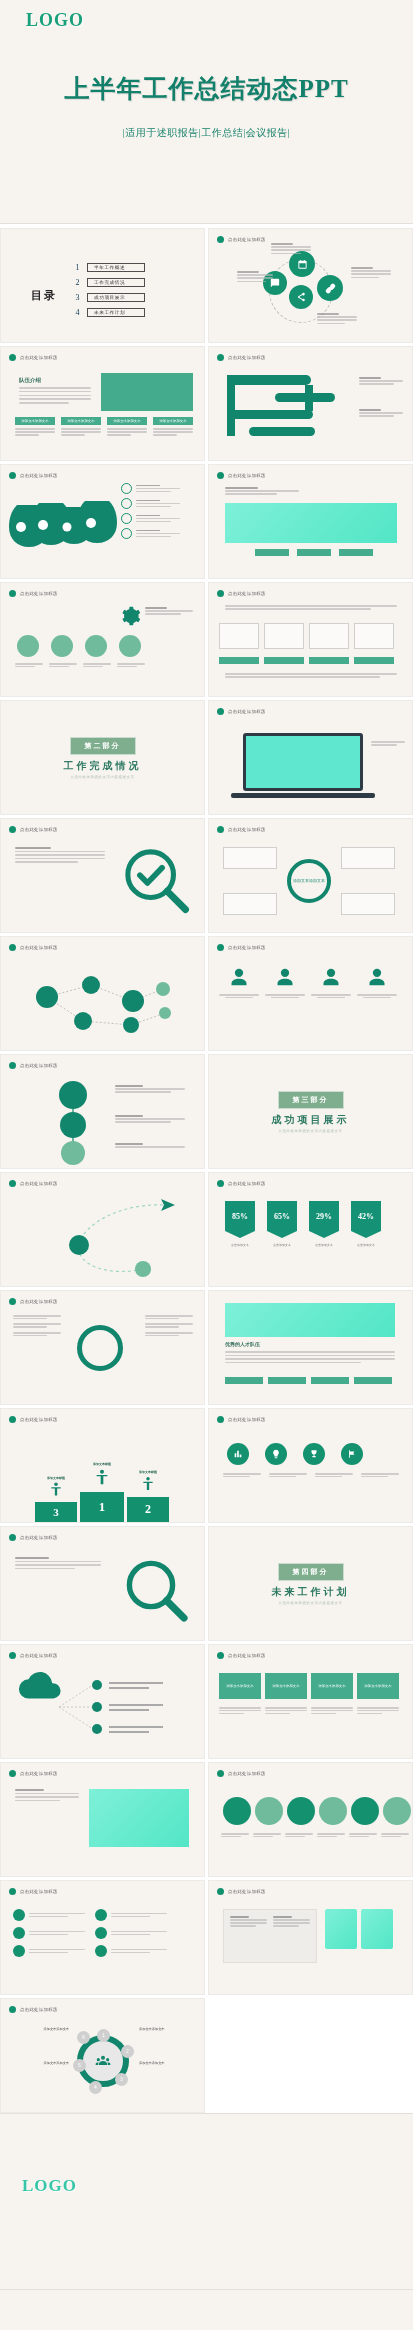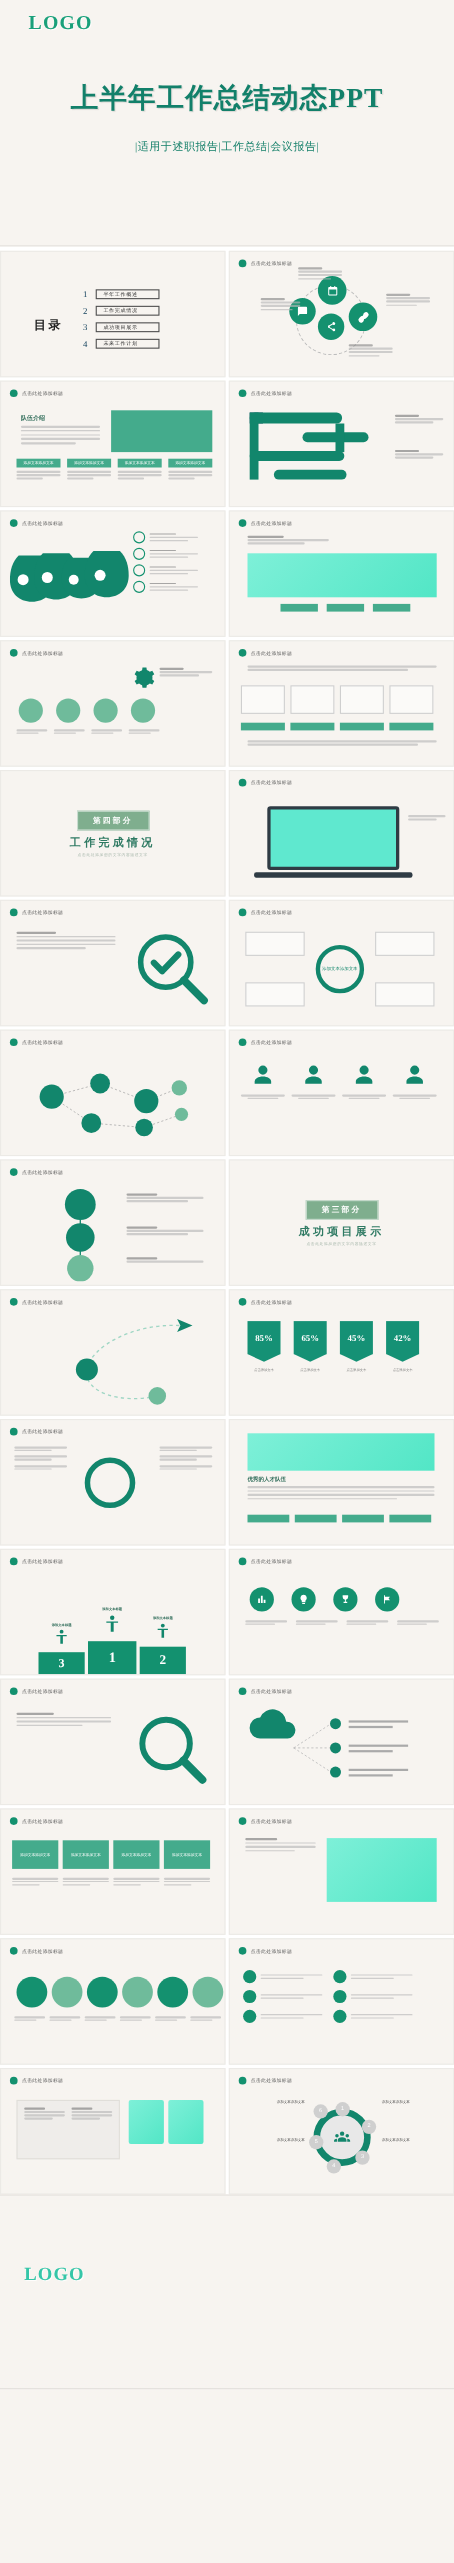--- a/index.html
+++ b/index.html
@@ -527,21 +527,21 @@
     <div class="tri" style="left:188px;top:0;border-width:13px 20px 0 0;border-color:#12766b transparent transparent transparent;"></div>
     <div class="tri" style="left:188px;top:13px;border-width:13px 20px 0 0;border-color:#13415c transparent transparent transparent;"></div>
     <div class="tri" style="left:186px;top:40px;border-width:9px 10px 0 10px;border-color:#13415c transparent transparent transparent;"></div>
     <div class="tri" style="left:0;top:48px;border-width:0 0 11px 15px;border-color:transparent transparent #14a37c transparent;"></div>
     <div class="tri" style="left:0;top:70px;border-width:0 0 20px 26px;border-color:transparent transparent #13415c transparent;"></div>
     <div class="tri" style="left:0;top:90px;border-width:14px 26px 0 0;border-color:#12766b transparent transparent transparent;"></div>
     <div class="tri" style="left:0;top:90px;border-width:0 0 14px 26px;border-color:transparent transparent #14a37c transparent;"></div>
     <div class="tri" style="left:26px;top:90px;border-width:14px 19px 0 0;border-color:#13415c transparent transparent transparent;"></div>
     <div class="tri" style="left:52px;top:104px;border-width:9px 11px 0 11px;border-color:#14a37c transparent transparent transparent;"></div>
 
-    <div class="sec-band">第四部分</div>
+    <div class="sec-band">第二部分</div>
     <div class="sec-name">工作完成情况</div>
     <div class="sec-sub">点击此处添加您的文字内容描述文字</div>
   </div>
 
   <div class="thumb">
     <div class="tri" style="left:142px;top:0;border-width:0 0 12px 22px;border-color:transparent transparent #9fd6c4 transparent;"></div>
     <div class="tri" style="left:164px;top:0;border-width:16px 41px 0 0;border-color:#8fa3a8 transparent transparent transparent;"></div>
     <div class="tri" style="left:0;top:80px;border-width:0 0 19px 30px;border-color:transparent transparent #8fa3a8 transparent;"></div>
     <div class="tri" style="left:0;top:99px;border-width:0 0 16px 32px;border-color:transparent transparent #9fd6c4 transparent;"></div>
 
@@ -765,21 +765,21 @@
         <div style="margin-top:12px;font-size:3px;color:#7d7d7d;">点击添加文本</div>
       </div>
       <div style="text-align:center;">
         <div class="pin" style="display:flex;align-items:center;justify-content:center;">
             <span class="pct">65%</span>
           </div>
         <div style="margin-top:12px;font-size:3px;color:#7d7d7d;">点击添加文本</div>
       </div>
       <div style="text-align:center;">
         <div class="pin" style="display:flex;align-items:center;justify-content:center;">
-            <span class="pct">45%</span>
+            <span class="pct">29%</span>
           </div>
         <div style="margin-top:12px;font-size:3px;color:#7d7d7d;">点击添加文本</div>
       </div>
       <div style="text-align:center;">
         <div class="pin" style="display:flex;align-items:center;justify-content:center;">
             <span class="pct">42%</span>
           </div>
         <div style="margin-top:12px;font-size:3px;color:#7d7d7d;">点击添加文本</div>
       </div>
     </div>
@@ -953,20 +953,39 @@
       <div class="ph-line"></div>
         <div class="ph-line"></div>
         <div class="ph-line" style="width:70%;"></div>
     </div>
     <svg width="72" height="72" viewBox="0 0 24 24" style="position:absolute;left:120px;top:28px;">
       <circle cx="10" cy="10" r="7.2" fill="none" stroke="#12866c" stroke-width="1.8"></circle>
       <line x1="15.2" y1="15.2" x2="21" y2="21" stroke="#12866c" stroke-width="2.4" stroke-linecap="round"></line>
     </svg>
   </div>
 
+  <div class="thumb">
+    <div class="tri" style="left:0;top:0;border-width:6px 6px 0 0;border-color:#13415c transparent transparent transparent;"></div>
+    <div class="tri" style="left:140px;top:0;border-width:0 0 13px 24px;border-color:transparent transparent #14a37c transparent;"></div>
+    <div class="tri" style="left:164px;top:0;border-width:13px 24px 0 0;border-color:#12766b transparent transparent transparent;"></div>
+    <div class="tri" style="left:164px;top:0;border-width:0 0 13px 24px;border-color:transparent transparent #13415c transparent;"></div>
+    <div class="tri" style="left:188px;top:0;border-width:13px 20px 0 0;border-color:#12766b transparent transparent transparent;"></div>
+    <div class="tri" style="left:188px;top:13px;border-width:13px 20px 0 0;border-color:#13415c transparent transparent transparent;"></div>
+    <div class="tri" style="left:186px;top:40px;border-width:9px 10px 0 10px;border-color:#13415c transparent transparent transparent;"></div>
+    <div class="tri" style="left:0;top:48px;border-width:0 0 11px 15px;border-color:transparent transparent #14a37c transparent;"></div>
+    <div class="tri" style="left:0;top:70px;border-width:0 0 20px 26px;border-color:transparent transparent #13415c transparent;"></div>
+    <div class="tri" style="left:0;top:90px;border-width:14px 26px 0 0;border-color:#12766b transparent transparent transparent;"></div>
+    <div class="tri" style="left:0;top:90px;border-width:0 0 14px 26px;border-color:transparent transparent #14a37c transparent;"></div>
+    <div class="tri" style="left:26px;top:90px;border-width:14px 19px 0 0;border-color:#13415c transparent transparent transparent;"></div>
+    <div class="tri" style="left:52px;top:104px;border-width:9px 11px 0 11px;border-color:#14a37c transparent transparent transparent;"></div>
+
+    <div class="sec-band">第四部分</div>
+    <div class="sec-name">未来工作计划</div>
+    <div class="sec-sub">点击此处添加您的文字内容描述文字</div>
+  </div>
 
   <div class="thumb">
     <div class="tri" style="left:142px;top:0;border-width:0 0 12px 22px;border-color:transparent transparent #9fd6c4 transparent;"></div>
     <div class="tri" style="left:164px;top:0;border-width:16px 41px 0 0;border-color:#8fa3a8 transparent transparent transparent;"></div>
     <div class="tri" style="left:0;top:80px;border-width:0 0 19px 30px;border-color:transparent transparent #8fa3a8 transparent;"></div>
     <div class="tri" style="left:0;top:99px;border-width:0 0 16px 32px;border-color:transparent transparent #9fd6c4 transparent;"></div>
 
     <div class="sl-head">
       <span class="sl-dot"></span>
       <span class="sl-title">点击此处添加标题</span>

